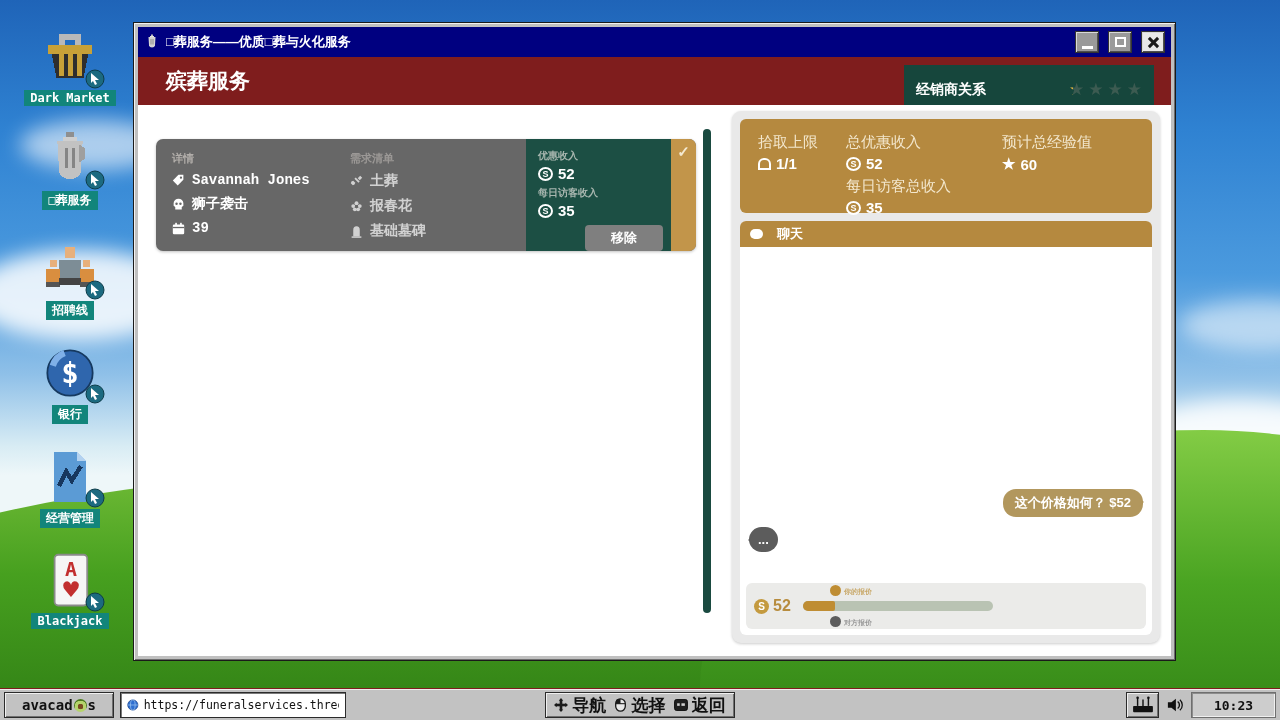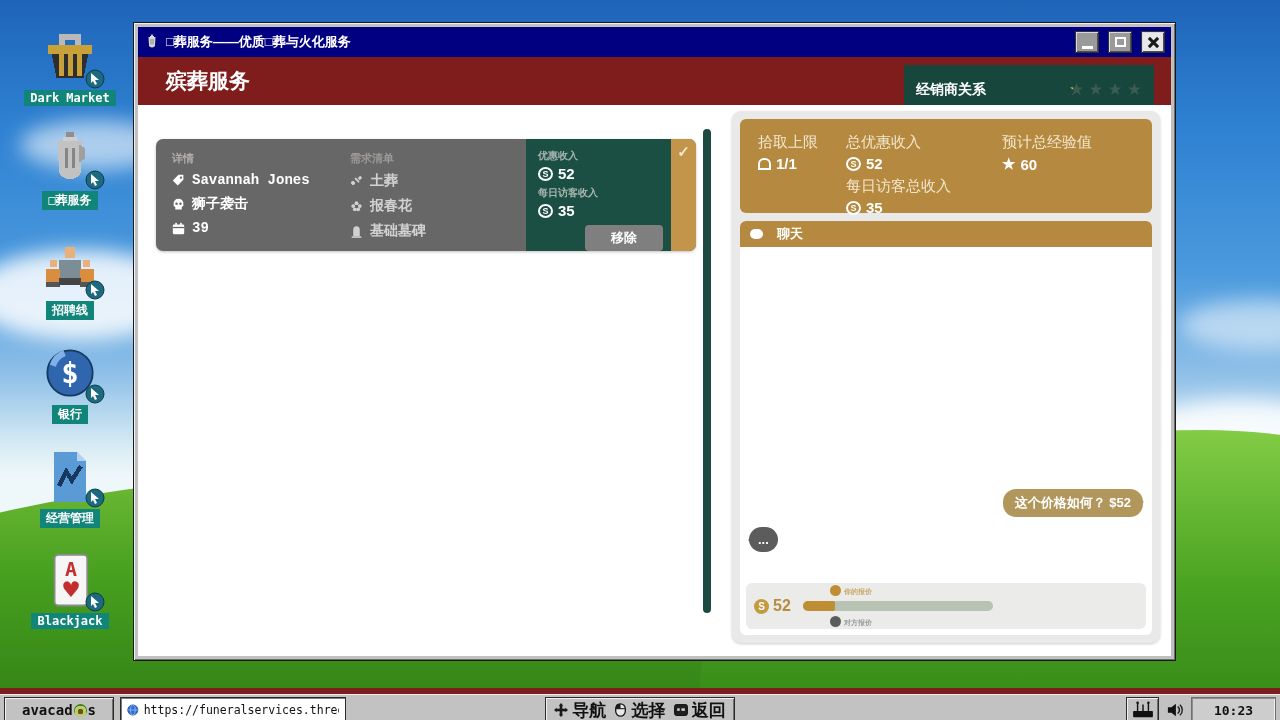--- a/index.html
+++ b/index.html
@@ -118,21 +118,21 @@
   .dot-lab { position:absolute; font-size:7px; font-weight:bold; white-space:nowrap; }
   .dot-lab.you { color:#c9a96a; top:-14px; }
   .dot-lab.them { color:#9a9a9a; top:17px; }
   .send-btn { margin-left:auto; width:114px; height:38px; background:#dcdcdc; border:none; border-radius:4px;
     color:#b8b8b8; font-weight:bold; font-size:15px; display:flex; align-items:center; justify-content:center; gap:8px;
     cursor:pointer; font-family:inherit; }
   .send-btn svg { width:16px; height:16px; }
 
   
   .taskbar { position:absolute; left:0; bottom:0; width:1280px; height:32px; background:#c2c2c2;
-    border-top:6px solid #7f1d1d; box-shadow:inset 0 1px 0 #efefef;text-align:center; }
+    border-top:1px solid #7f1d1d; box-shadow:inset 0 1px 0 #efefef;text-align:center; }
   .raised { background:#c2c2c2; border:1px solid #2b2b2b;
     box-shadow:inset 1px 1px 0 #f0f0f0, inset -1px -1px 0 #6f6f6f; }
   .start-btn { position:absolute; left:4px; top:3px; width:110px; height:26px; display:flex; align-items:center;
     justify-content:center; gap:1px; font-family:"DejaVu Sans Mono",monospace; font-weight:bold; font-size:14px;
     color:#111; cursor:pointer; }
   .avocado { width:13px; height:13px; border-radius:50%;
     background:radial-gradient(circle at 50% 58%, #7a4a21 0 27%, #b5d36b 30% 58%, #4c7a1d 60%); }
   .url-bar { position:absolute; left:120px; top:3px; width:226px; height:26px; background:#fff;
     border:1px solid #2b2b2b; box-shadow:inset 1px 1px 0 #7a7a7a; display:flex; align-items:center; gap:5px;
     padding:0 6px; cursor:text; }

